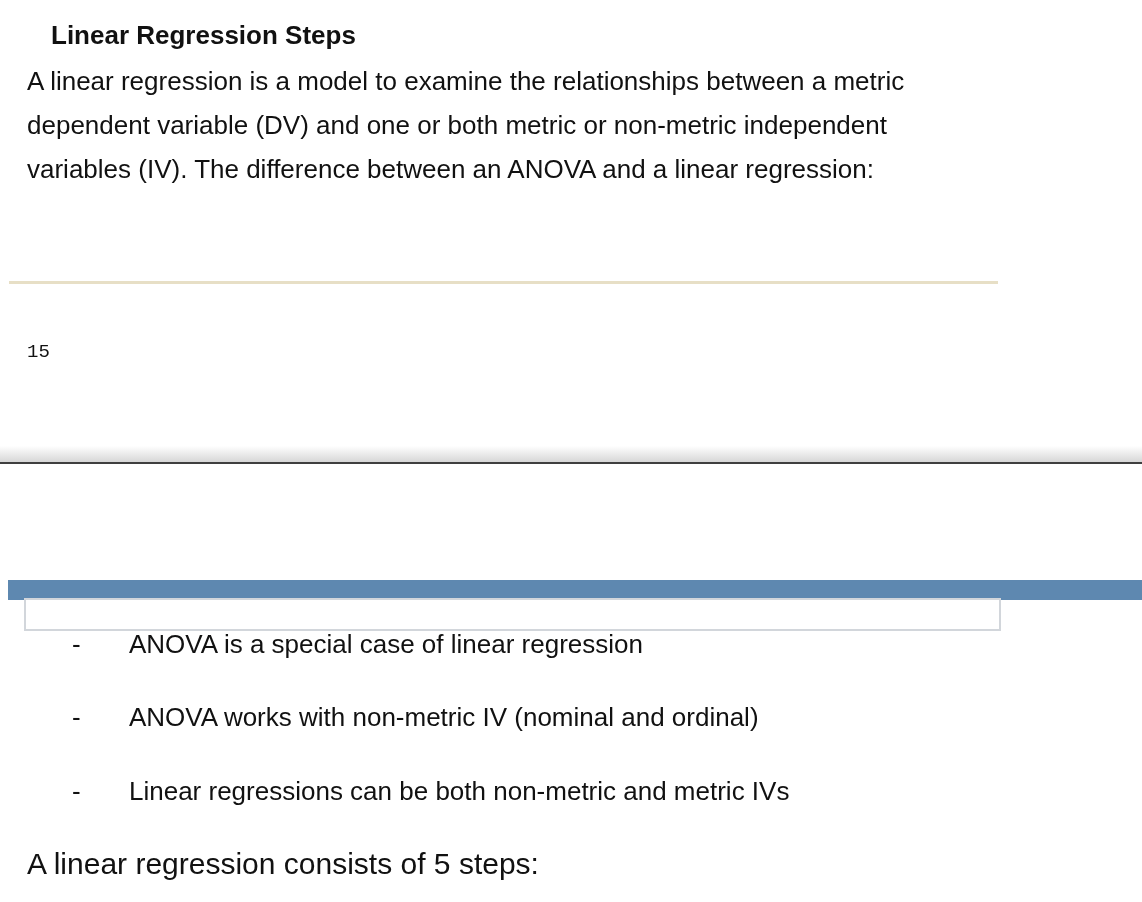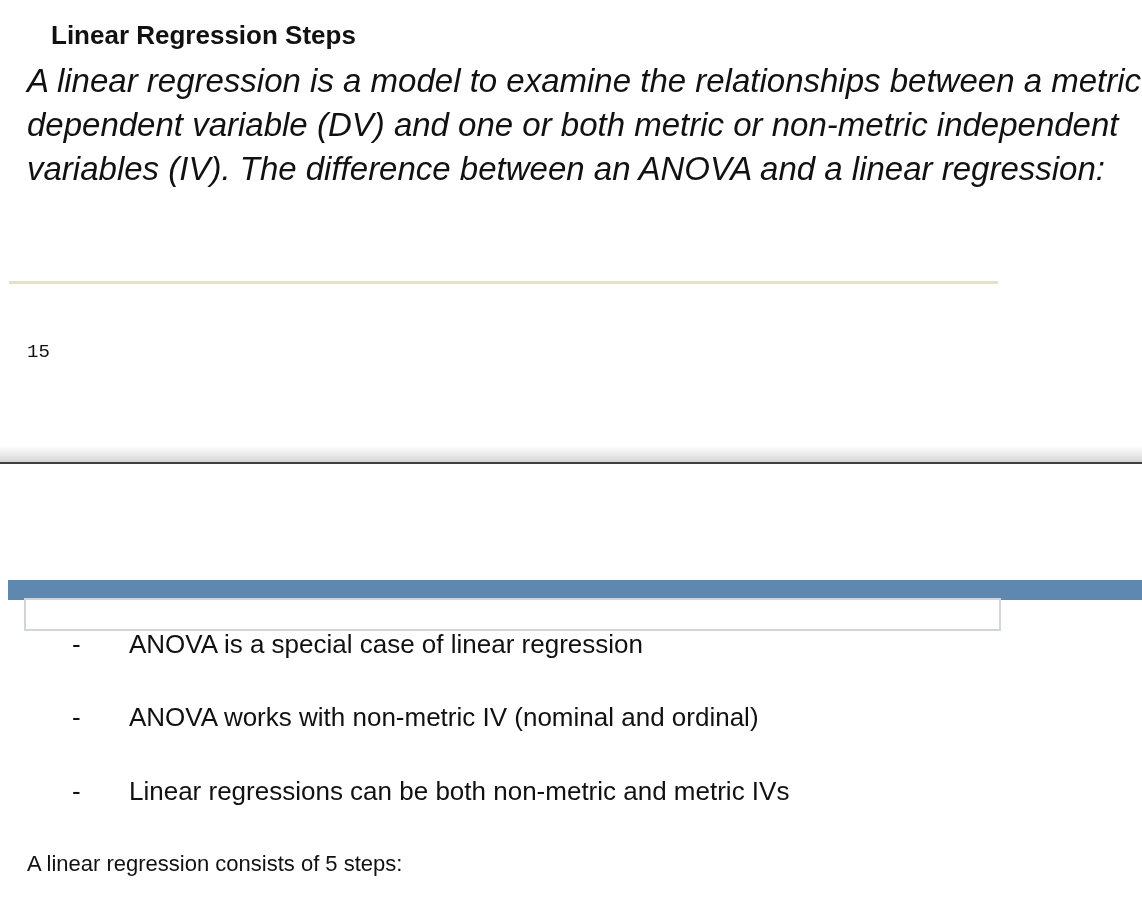--- a/index.html
+++ b/index.html
@@ -28,23 +28,22 @@
   }
   .para {
     position: absolute;
     left: 27px;
     top: 59px;
     width: 1000px;
   }
   .para-line {
     height: 44px;
     line-height: 44px;
-    font-size: 33px;
+    font-size: 26px;
     white-space: nowrap;
-    font-style: italic;
   }
   .beige-divider {
     position: absolute;
     left: 9px;
     top: 281px;
     width: 989px;
     height: 3px;
     background: #E7DFC6;
   }
   .page-number {
@@ -107,21 +106,21 @@
     left: 129px;
     top: 0;
   }
   .bullet-1 { top: 628px; }
   .bullet-2 { top: 701px; }
   .bullet-3 { top: 775px; }
   .closing-line {
     position: absolute;
     left: 27px;
     top: 848px;
-    font-size: 22px;
+    font-size: 30px;
     line-height: 32px;
     white-space: nowrap;
   }
 </style>
 </head>
 <body>
 
 <div class="page">
 
   <div class="doc-title">Linear Regression Steps</div>

